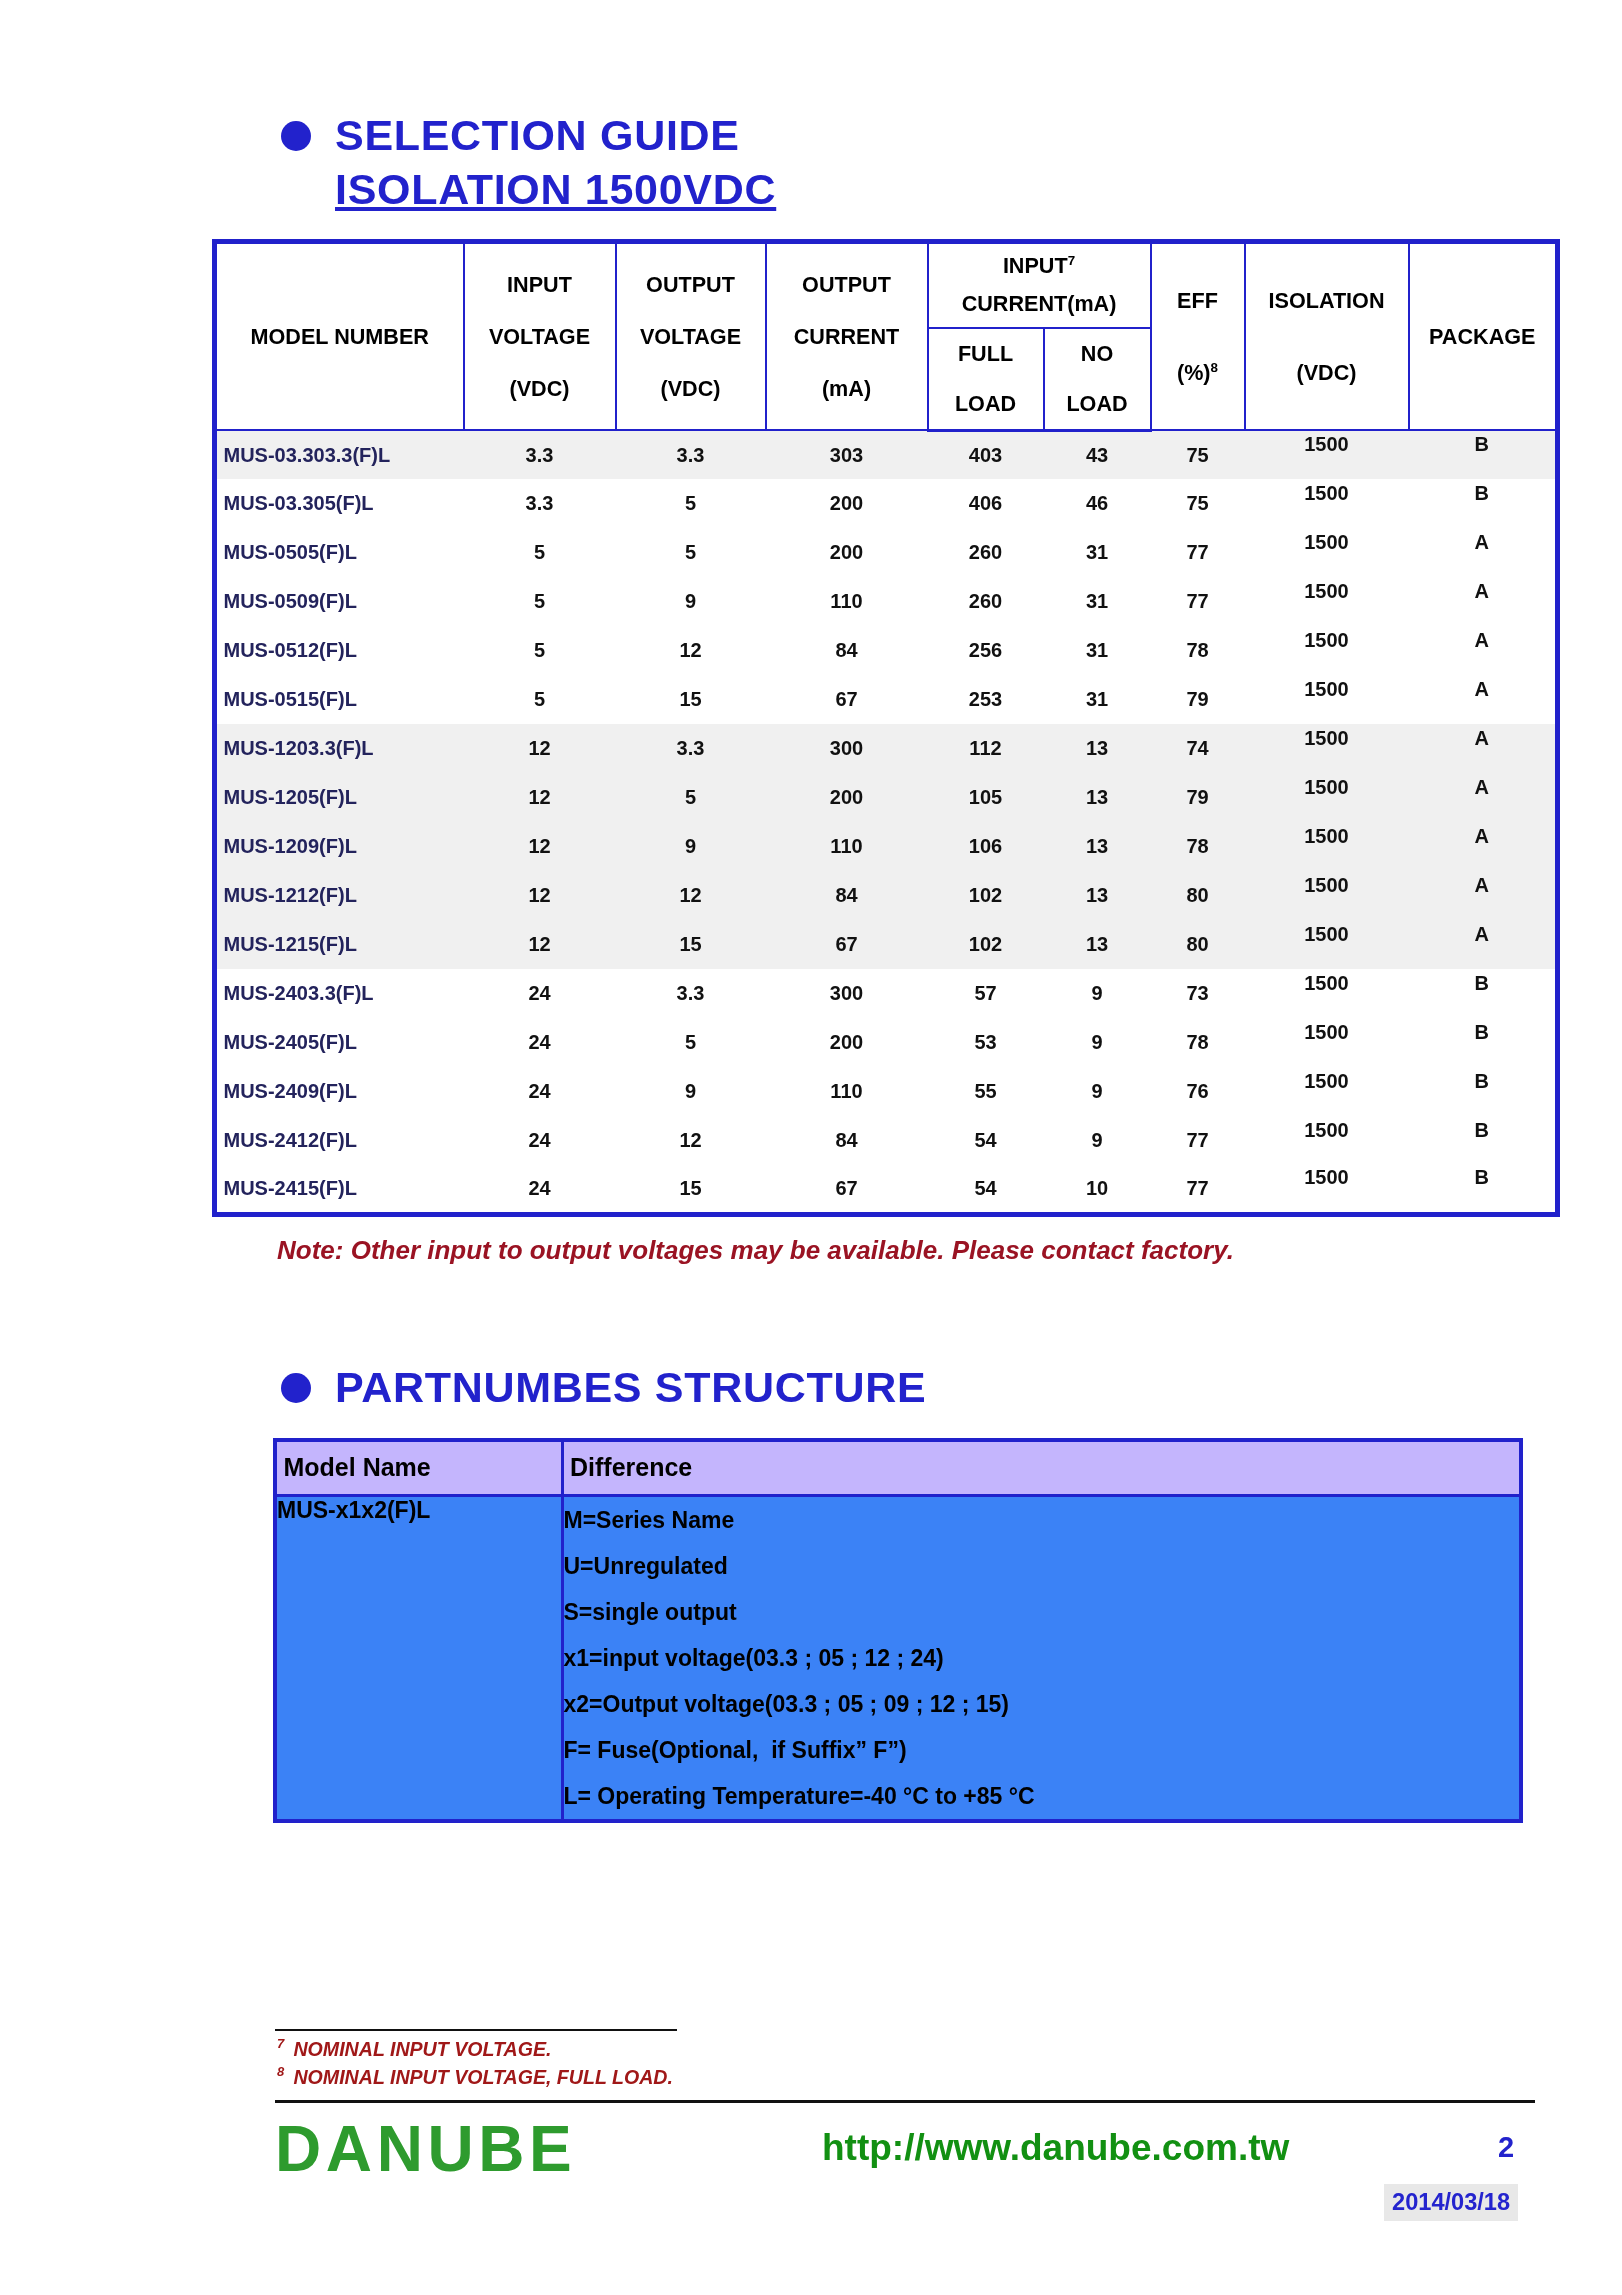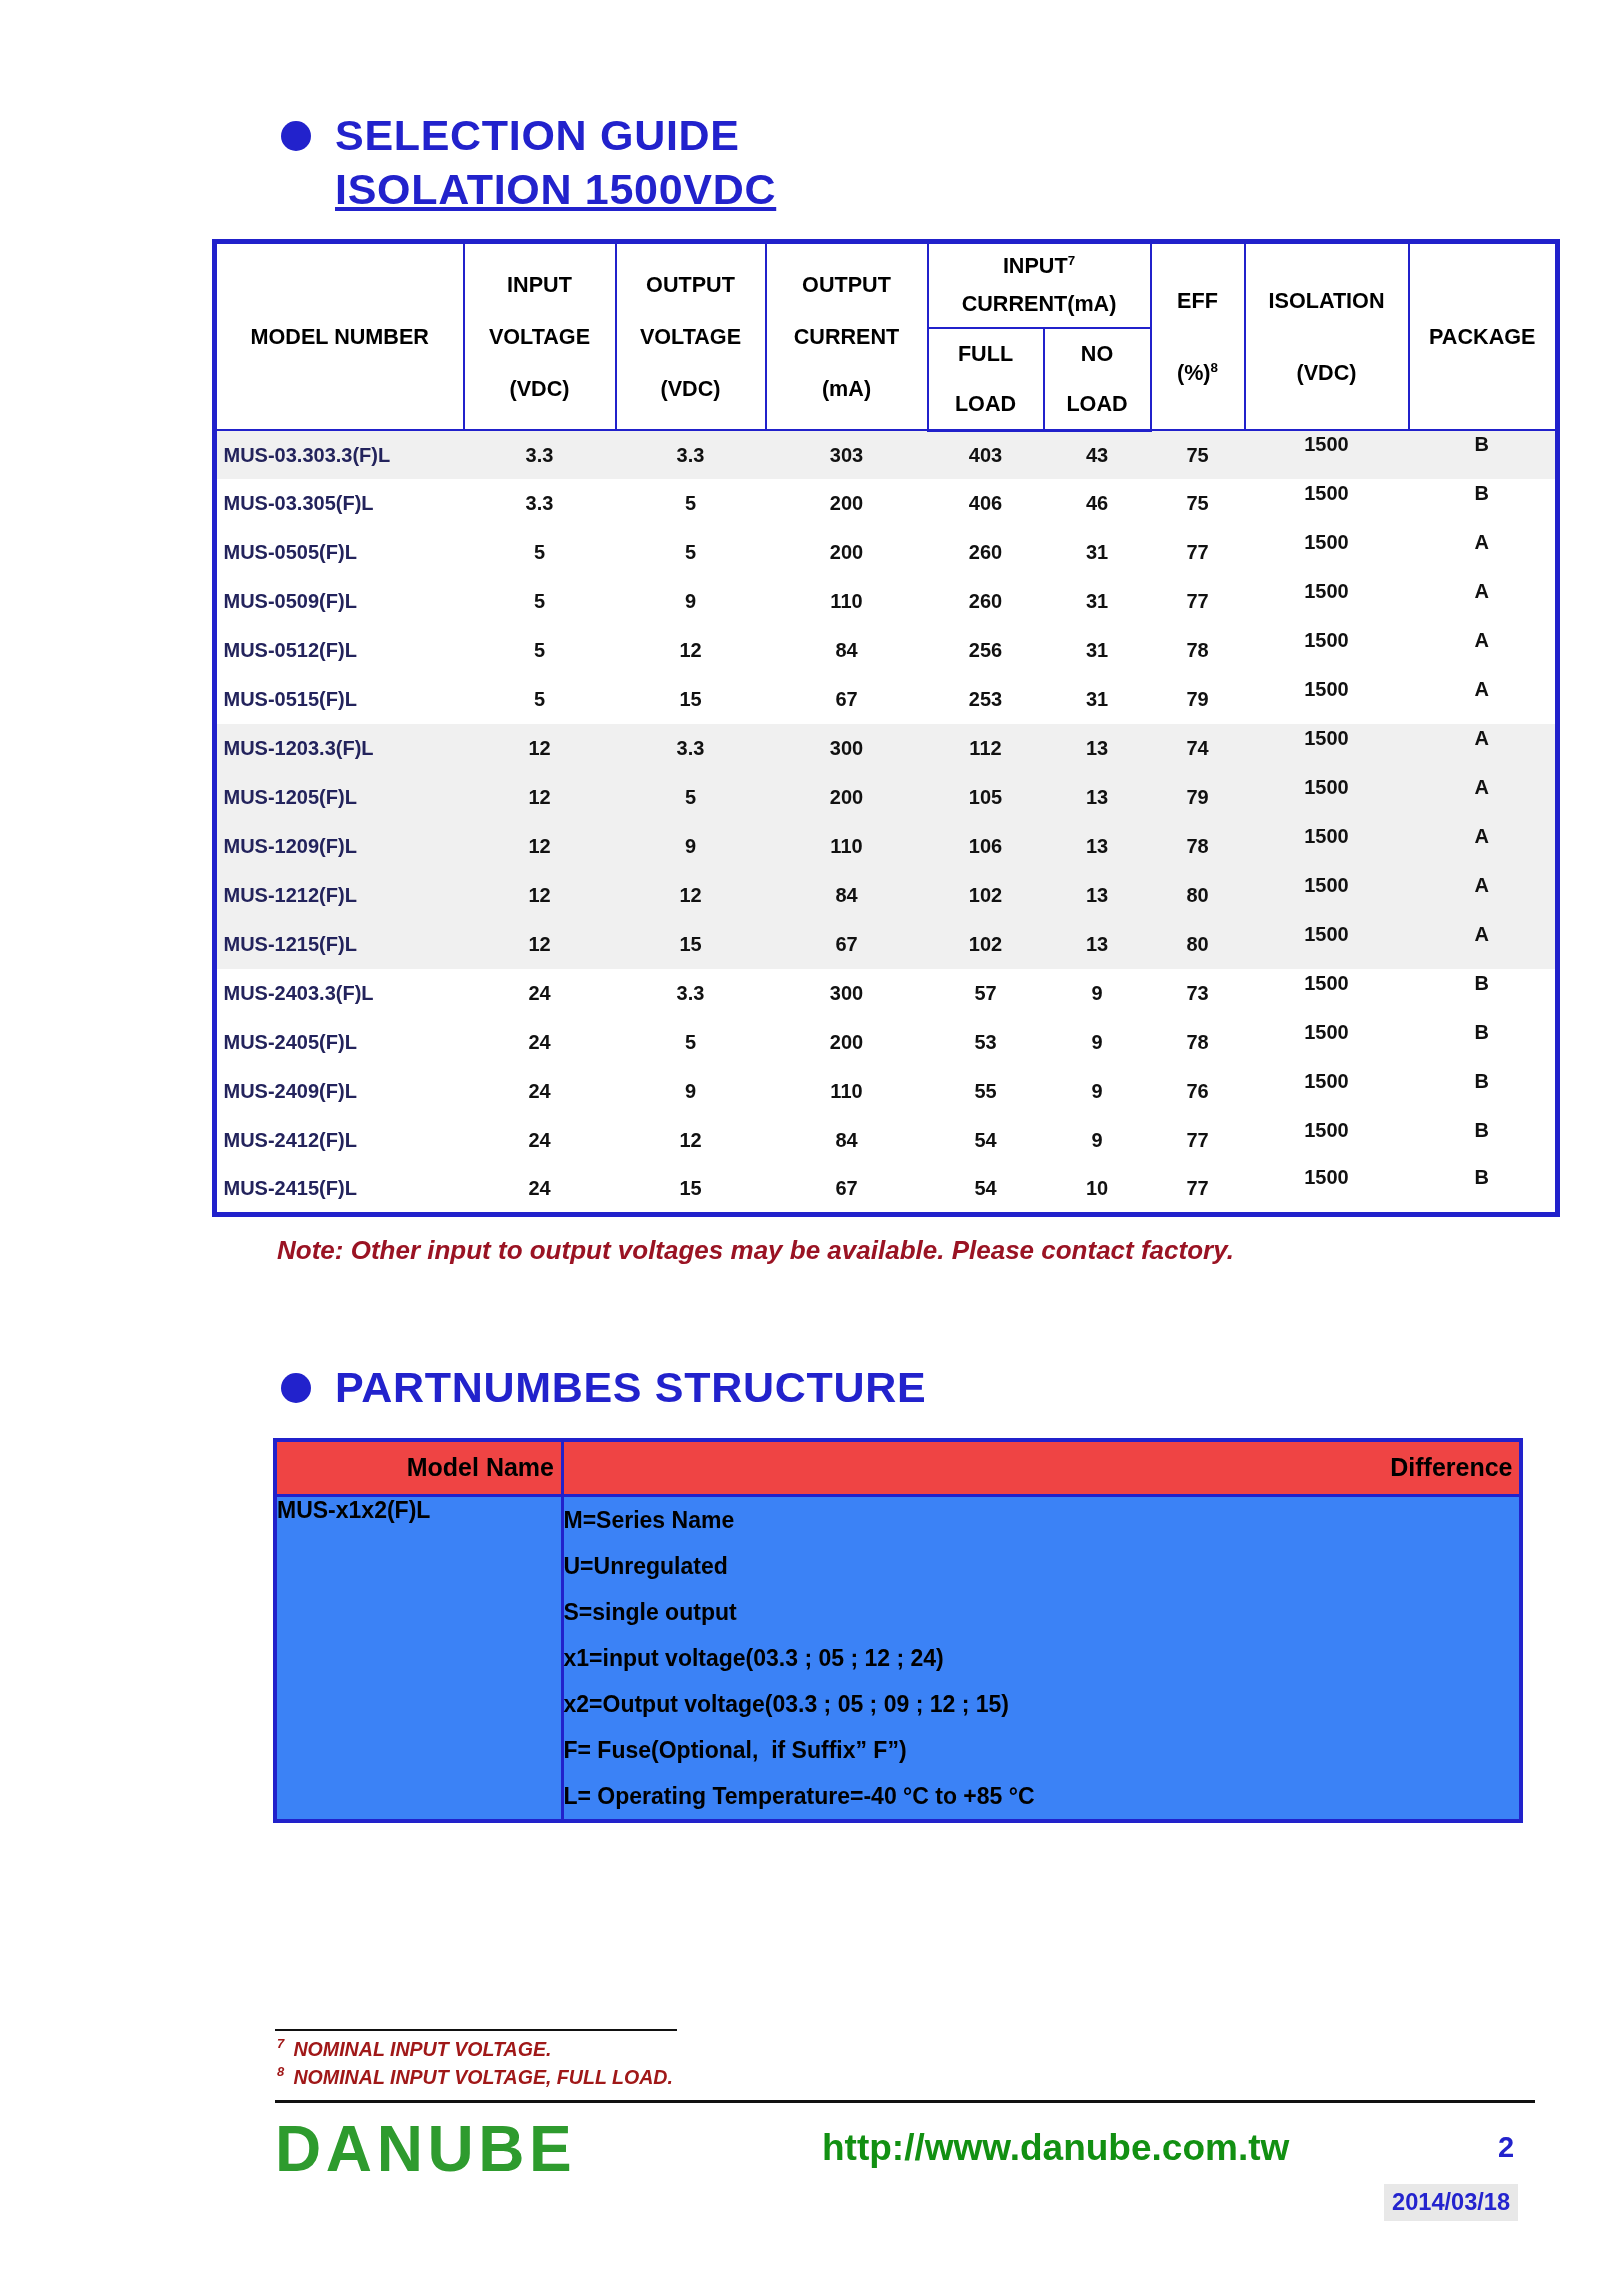--- a/index.html
+++ b/index.html
@@ -47,21 +47,21 @@
   table.sel tbody tr.shaded td{background:var(--stripe);}
 
   
   .note{position:absolute;left:230px;top:1235px;font-size:26px;font-weight:bold;font-style:italic;
         color:var(--note-red);}
 
   
   table.struct{position:absolute;left:226px;top:1438px;width:1247px;border-collapse:collapse;
                table-layout:fixed;background:#fff;border:4.6px solid var(--border-blue);}
   table.struct th{border:3.3px solid var(--border-blue);font-size:25px;font-weight:bold;color:#000;
-                  text-align:right;vertical-align:middle;padding:3.9px 6.5px;height:55px;background:#ef4444;}
+                  text-align:left;vertical-align:middle;padding:3.9px 6.5px;height:55px;background:#c4b5fd;}
   table.struct td{border:3.3px solid var(--border-blue);vertical-align:top;padding:0;height:319px;background:#3b82f6;}
   td.model-cell{font-size:23px;font-weight:bold;color:#000;padding:9.2px 5.2px 0 5.2px;}
   td.diff-cell{padding:6.5px 0 0 19.6px;}
   .diff-lines div{font-size:23px;font-weight:bold;color:#000;line-height:46px;white-space:pre;}
 
   
   .rule{position:absolute;background:#111;}
   .fn-rule{left:228px;top:2029px;width:402px;height:2px;}
   .footer-rule{left:228px;top:2100px;width:1260px;height:2.6px;}
   .footnote{position:absolute;left:230px;font-size:19.6px;font-weight:bold;font-style:italic;

